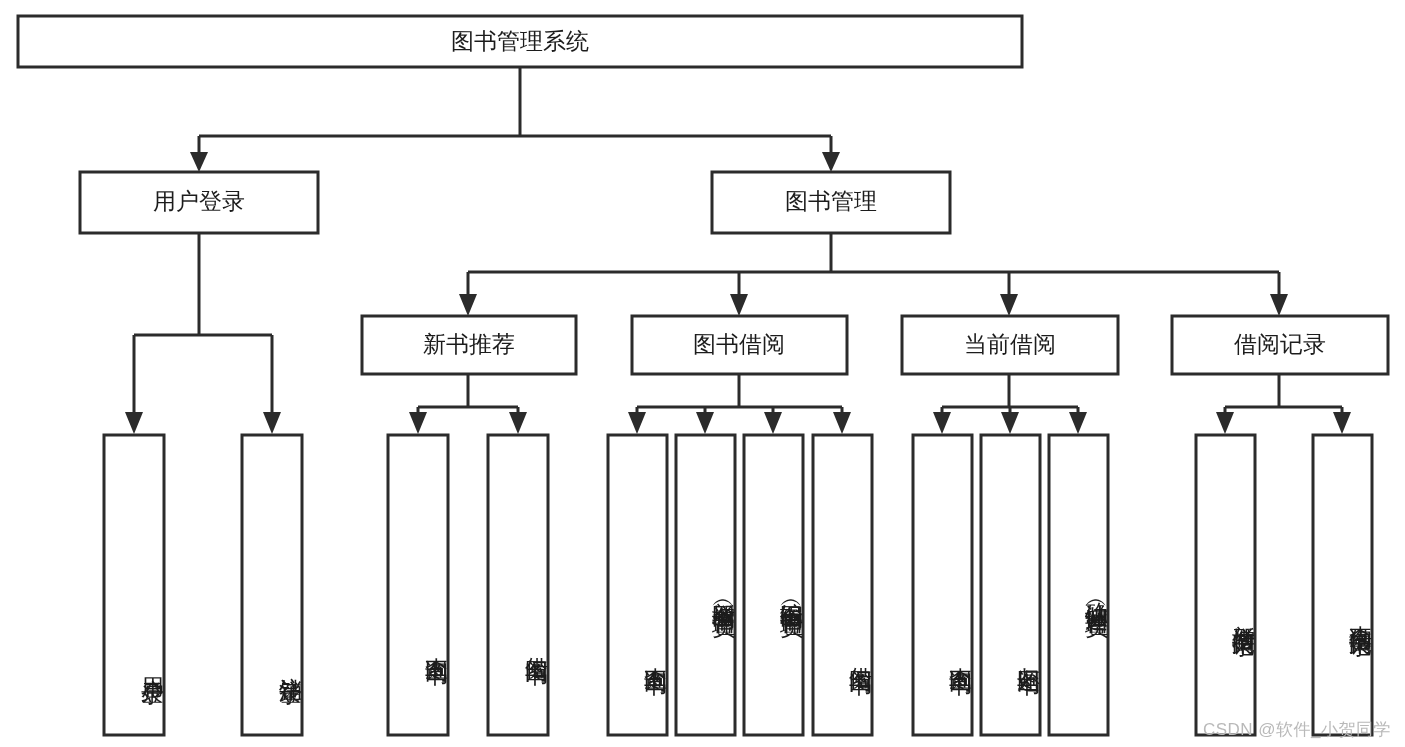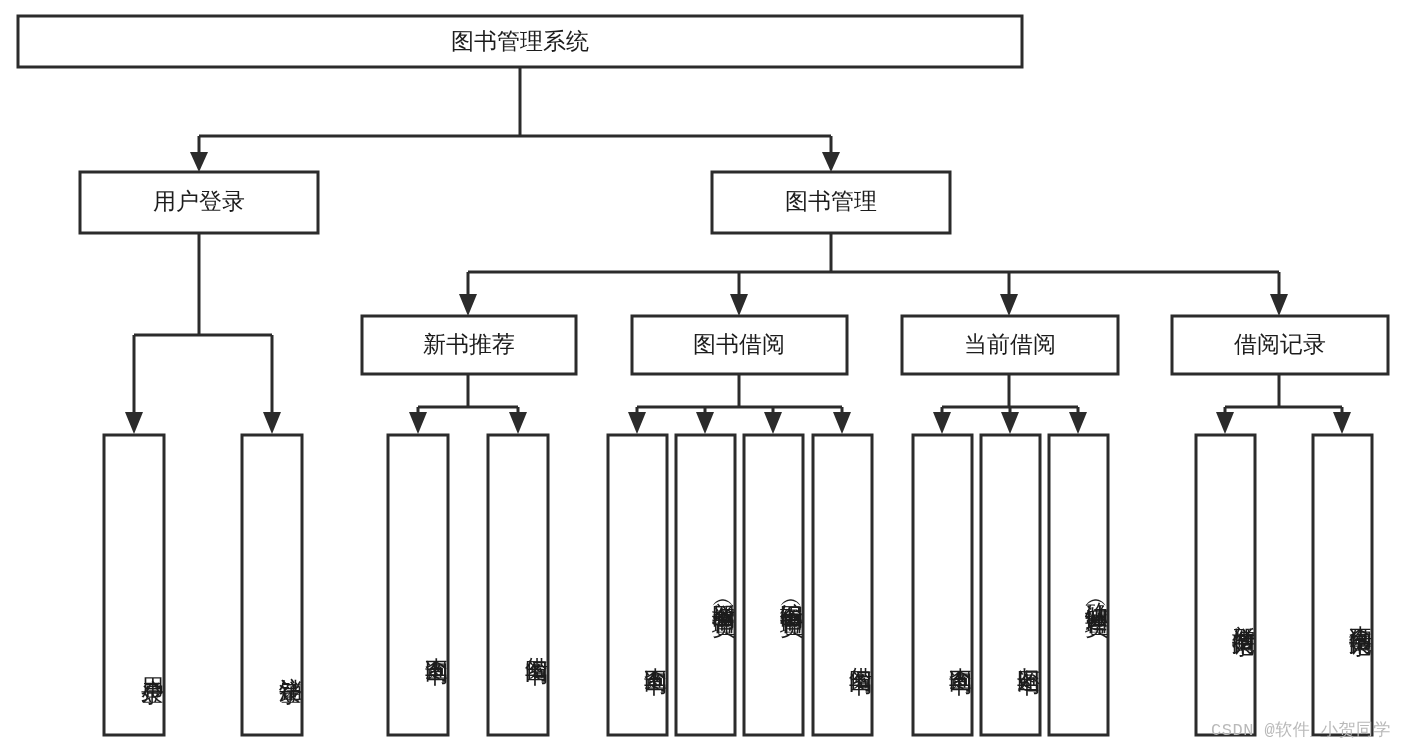--- a/index.html
+++ b/index.html
@@ -58,21 +58,21 @@
     align-items: flex-start;
     justify-content: center;
     text-align: center;
     pointer-events: none;
     overflow: hidden;
   }
   .watermark {
     position: absolute;
     right: 14px;
     bottom: 6px;
-    font-family: Liberation Mono, monospace;
+    font-family: Liberation Sans, sans-serif;
     font-size: 17px;
     color: #b9b9b9;
     letter-spacing: 0.5px;
     white-space: nowrap;
   }
 </style>
 </head>
 <body>
 
 <div id="canvas">

